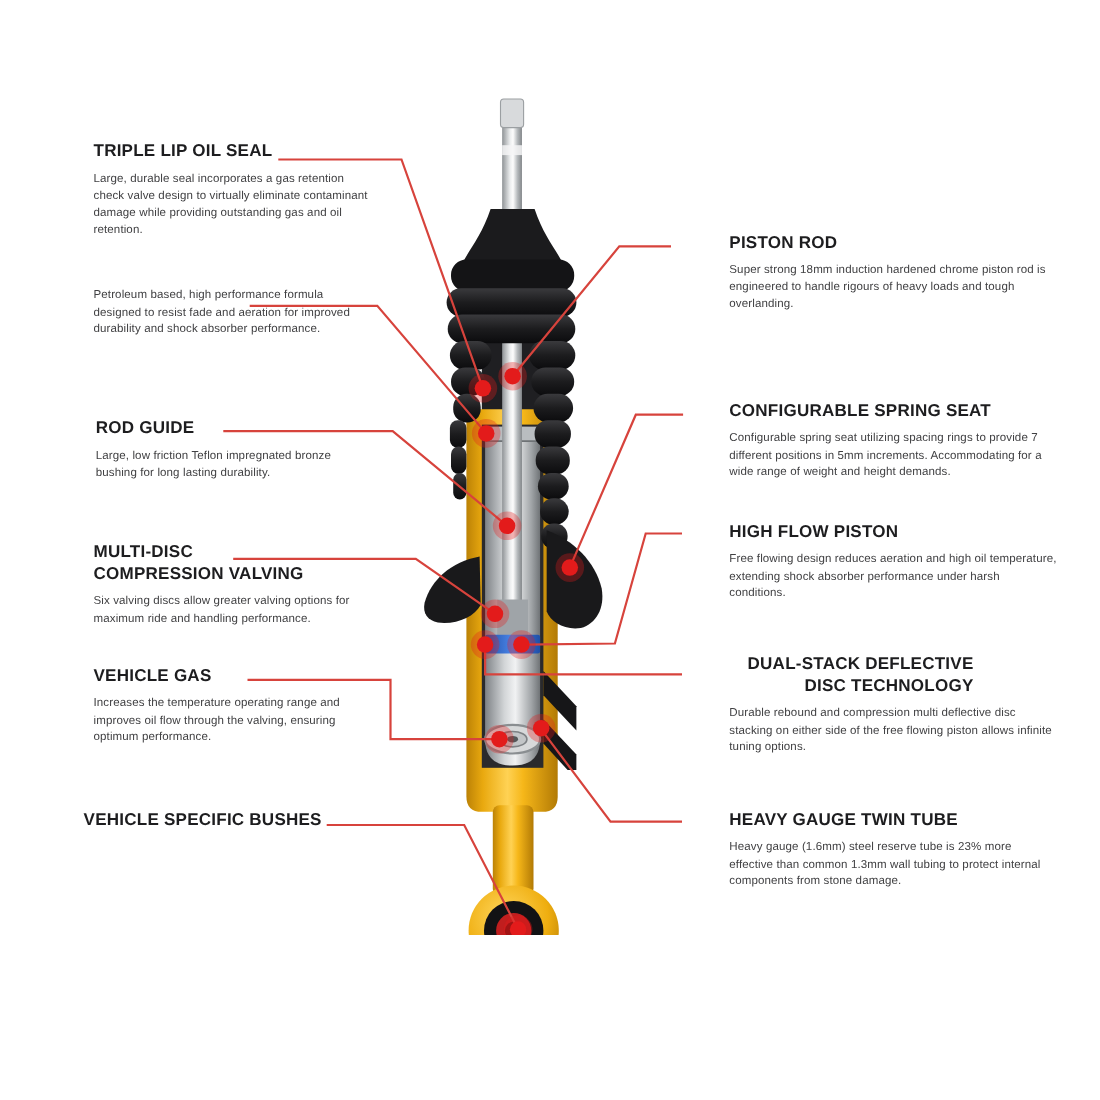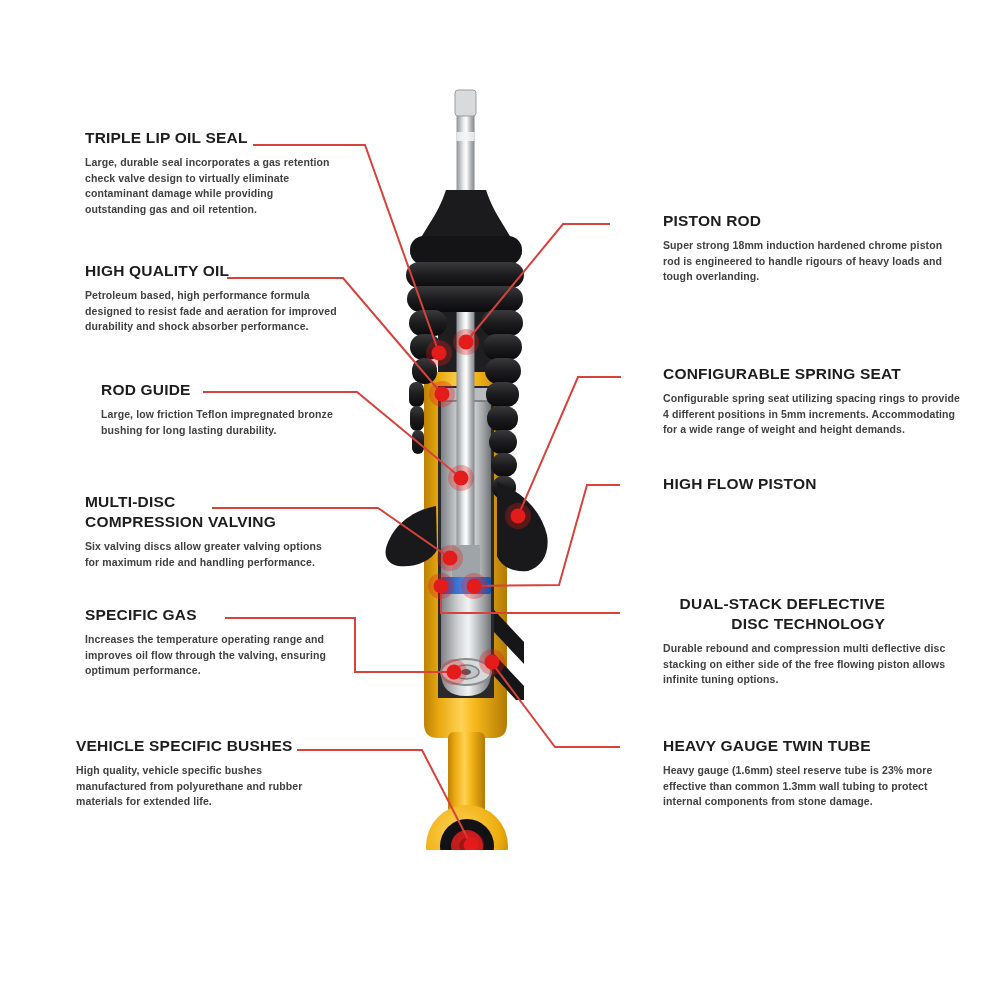--- a/index.html
+++ b/index.html
@@ -7,21 +7,21 @@
     position:relative;width:1000px;height:850px;background:#ffffff;
     font-family:"Liberation Sans", sans-serif;overflow:hidden;
   }
   .art{position:absolute;left:0;top:0;}
   .callout{position:absolute;}
   .callout h3{
     margin:0 0 7px 0;font-size:15.5px;line-height:20px;font-weight:700;
     color:#1d1d1f;letter-spacing:.2px;
   }
   .callout p{
-    margin:0;font-size:10.5px;line-height:15.5px;color:#414143;letter-spacing:.1px;font-weight:bold;
+    margin:0;font-size:10.5px;line-height:15.5px;color:#414143;letter-spacing:.1px;
   }
   .callout.left{width:252px;}
   .callout.right{width:298px;margin-left:36px;}
   .callout .narrow-title{max-width:196px;}
   .callout .narrow-title-r{max-width:222px;text-align:right;}
 </style>
 </head>
 <body>
 
 <div class="canvas">
@@ -185,50 +185,49 @@
           <circle cx="471" cy="845" r="7.5" fill="#E31B1B"></circle>
         </g>
     </g>
   </svg>
 
   <div class="callout left" style="left:85px;top:128px">
     <h3>TRIPLE LIP OIL SEAL</h3>
     <p>Large, durable seal incorporates a gas retention check valve design to virtually eliminate contaminant damage while providing outstanding gas and oil retention.</p>
   </div>
   <div class="callout left" style="left:85px;top:261px">
-    <h3>HIGH QUALITY OIL</h3>
     <p>Petroleum based, high performance formula designed to resist fade and aeration for improved durability and shock absorber performance.</p>
   </div>
-  <div class="callout left" style="left:101px;top:380px">
+  <div class="callout left" style="left:87px;top:380px">
     <h3>ROD GUIDE</h3>
     <p>Large, low friction Teflon impregnated bronze bushing for long lasting durability.</p>
   </div>
   <div class="callout left" style="left:85px;top:492px">
     <h3 class="narrow-title">MULTI-DISC COMPRESSION VALVING</h3>
     <p>Six valving discs allow greater valving options for maximum ride and handling performance.</p>
   </div>
   <div class="callout left" style="left:85px;top:605px">
-    <h3>SPECIFIC GAS</h3>
+    <h3>VEHICLE GAS</h3>
     <p>Increases the temperature operating range and improves oil flow through the valving, ensuring optimum performance.</p>
   </div>
   <div class="callout left" style="left:76px;top:736px">
     <h3>VEHICLE SPECIFIC BUSHES</h3>
-    <p>High quality, vehicle specific bushes manufactured from polyurethane and rubber materials for extended life.</p>
   </div>
 
   <div class="callout right" style="left:627px;top:211px">
     <h3>PISTON ROD</h3>
     <p>Super strong 18mm induction hardened chrome piston rod is engineered to handle rigours of heavy loads and tough overlanding.</p>
   </div>
   <div class="callout right" style="left:627px;top:364px">
     <h3>CONFIGURABLE SPRING SEAT</h3>
-    <p>Configurable spring seat utilizing spacing rings to provide 4 different positions in 5mm increments. Accommodating for a wide range of weight and height demands.</p>
+    <p>Configurable spring seat utilizing spacing rings to provide 7 different positions in 5mm increments. Accommodating for a wide range of weight and height demands.</p>
   </div>
   <div class="callout right" style="left:627px;top:474px">
     <h3>HIGH FLOW PISTON</h3>
+    <p>Free flowing design reduces aeration and high oil temperature, extending shock absorber performance under harsh conditions.</p>
   </div>
   <div class="callout right" style="left:627px;top:594px">
     <h3 class="narrow-title-r">DUAL-STACK DEFLECTIVE DISC TECHNOLOGY</h3>
     <p>Durable rebound and compression multi deflective disc stacking on either side of the free flowing piston allows infinite tuning options.</p>
   </div>
   <div class="callout right" style="left:627px;top:736px">
     <h3>HEAVY GAUGE TWIN TUBE</h3>
     <p>Heavy gauge (1.6mm) steel reserve tube is 23% more effective than common 1.3mm wall tubing to protect internal components from stone damage.</p>
   </div>
 

